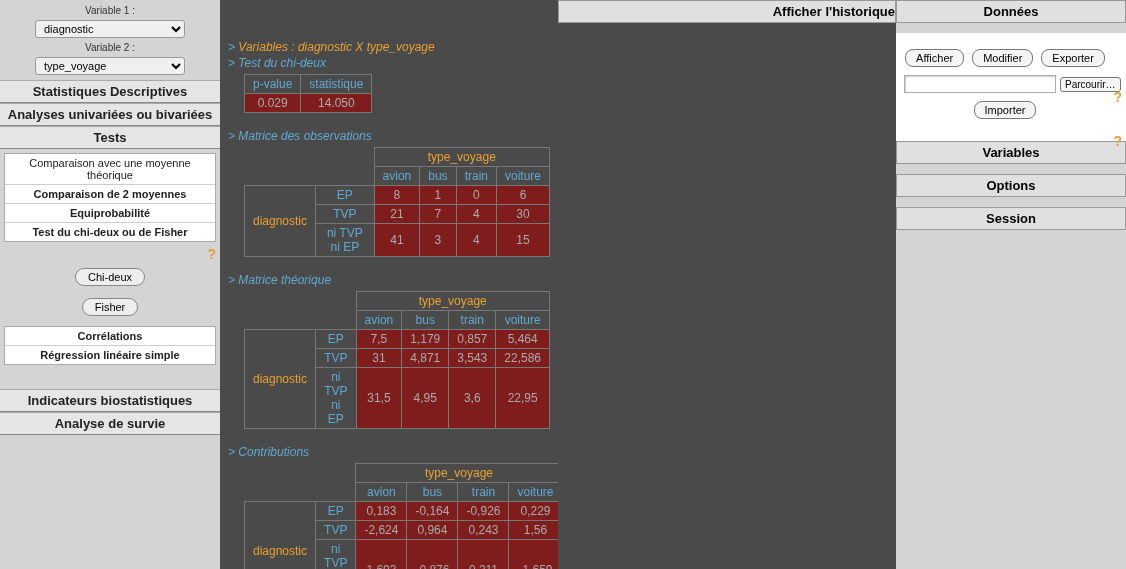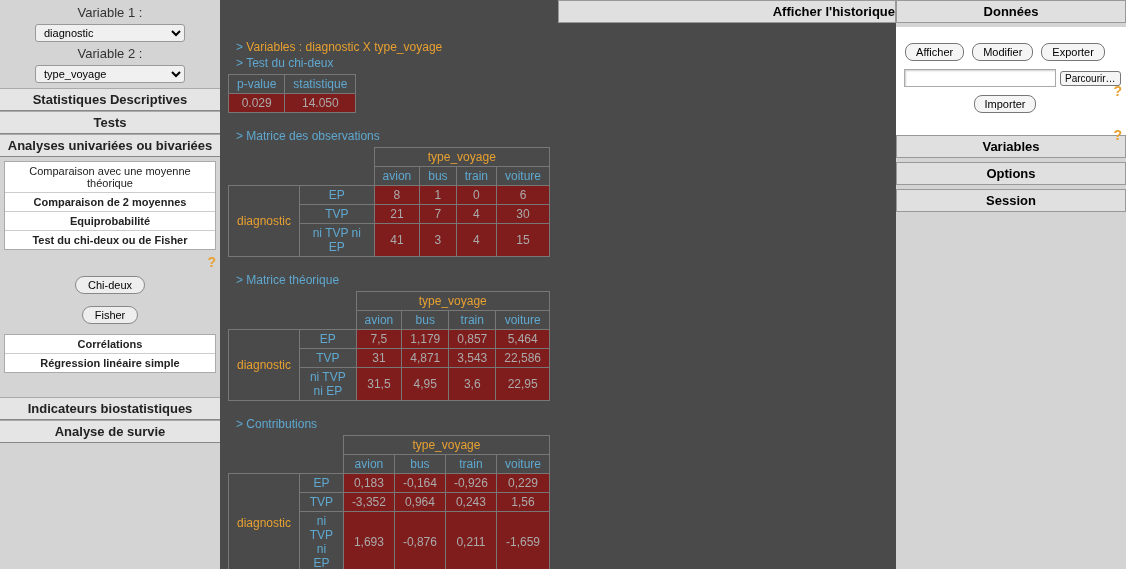--- a/index.html
+++ b/index.html
@@ -1,41 +1,41 @@
 <!DOCTYPE html>
 <html><head>
 <meta charset="utf-8">
 <style>
 * { box-sizing: border-box; margin: 0; padding: 0; }
 body { font-family: "Lucida Grande", Arial, sans-serif; font-size: 12px; background: #4a4a4a; width: 1126px; height: 569px; display: flex; }
 .sidebar { width: 220px; background: #d4d4d4; display: flex; flex-direction: column; }
 .var-section { background: #d4d4d4; padding: 3px 0; text-align: center; }
-.var-label { color: #333; font-size: 13px; padding: 2px 0; }
+.var-label { color: #333; font-size: 10px; padding: 2px 0; }
 .var-select { width: 150px; font-size: 11px; background: #f0f0f0; border: 1px solid #999; border-radius: 3px; padding: 1px 4px; margin: 2px auto; display: block; }
 .nav-block { background: #e5e5e5; border-top: 1px solid #aaa; border-bottom: 1px solid #888; padding: 3px 4px; text-align: center; font-weight: bold; font-size: 13px; color: #222; cursor: pointer; }
 .sub-panel { background: #fff; border: 1px solid #aaa; margin: 4px; }
 .sub-item { border-bottom: 1px solid #ccc; text-align: center; padding: 3px 2px; font-size: 11px; color: #222; cursor: pointer; }
 .sub-item.bold { font-weight: bold; }
 .sub-item:last-child { border-bottom: none; }
 .help-icon { color: #e8a030; font-weight: bold; font-size: 14px; text-align: right; padding: 0 4px; }
 .btn-row { text-align: center; padding: 6px 0; }
 .pill-btn { background: #eee; border: 1px solid #888; border-radius: 10px; padding: 2px 12px; font-size: 11px; cursor: pointer; }
 .main { flex: 1; background: #4a4a4a; padding: 10px 8px 20px 8px; overflow-y: auto; }
-.main-line { margin: 2px 8px; }
+.main-line { margin: 2px 0; font-style: italic; }
 .arrow { color: #5fa8d0; }
 .orange { color: #e8a030; }
 .teal { color: #5fa8d0; }
-.data-table { border-collapse: collapse; margin: 4px 0 16px 0; }
+.data-table { border-collapse: collapse; margin: 4px 0 16px 16px; }
 .data-table td, .data-table th { border: 1px solid #777; padding: 2px 8px; text-align: center; font-size: 12px; }
 .th-teal { color: #5fa8d0; background: #4a4a4a; font-weight: normal; }
 .th-orange { color: #e8a030; background: #4a4a4a; font-weight: normal; }
 .td-val { color: #aaa; background: #7f1d1d; }
 .spacer-col { border: none !important; background: #4a4a4a; }
 .rightbar { width: 230px; background: #d4d4d4; display: flex; flex-direction: column; }
-.right-header { background: #e0e0e0; border: 1px solid #999; text-align: center; font-weight: bold; font-size: 13px; padding: 3px 0; margin-bottom: 4px; }
+.right-header { background: #e0e0e0; border: 1px solid #999; text-align: center; font-weight: bold; font-size: 13px; padding: 3px 0; margin-bottom: 10px; }
 .right-body { background: #fff; padding: 12px 18px 6px 6px; position: relative; }
 .right-btn-row { text-align: center; padding: 4px 0; display: flex; justify-content: center; gap: 8px; flex-wrap: wrap; }
 .right-btn { background: #f5f5f5; border: 1px solid #777; border-radius: 8px; padding: 2px 10px; font-size: 11px; cursor: pointer; }
 .right-input-row { display: flex; align-items: center; padding: 4px 2px; gap: 4px; }
 .right-input { flex: 1; border: 1px solid #aaa; box-shadow: inset 1px 1px 2px rgba(0,0,0,0.2); height: 18px; font-size: 11px; padding: 0 4px; }
 .help-r { color: #e8a030; font-weight: bold; position: absolute; right: 4px; font-size: 14px; cursor: pointer; }
 .hist-bar { width: 338px; background: #e0e0e0; border: 1px solid #999; text-align: right; font-weight: bold; padding: 3px 0; font-size: 13px; }
 </style>
 </head>
 <body>
@@ -46,22 +46,22 @@
     <select class="var-select">
       <option>diagnostic</option>
     </select>
     <div class="var-label">Variable 2 :</div>
     <select class="var-select">
       <option>type_voyage</option>
     </select>
   </div>
 
   <div class="nav-block">Statistiques Descriptives</div>
+  <div class="nav-block">Analyses univariées ou bivariées</div>
   <div class="nav-block">Tests</div>
-  <div class="nav-block">Analyses univariées ou bivariées</div>
 
   <div class="sub-panel">
     <div class="sub-item">Comparaison avec une moyenne théorique</div>
     <div class="sub-item bold">Comparaison de 2 moyennes</div>
     <div class="sub-item bold">Equiprobabilité</div>
     <div class="sub-item bold">Test du chi-deux ou de Fisher</div>
   </div>
   <div class="help-icon">?</div>
 
   <div class="btn-row"><button class="pill-btn">Chi-deux</button></div>
@@ -187,21 +187,21 @@
     <tr>
           <td class="th-orange" rowspan="3">diagnostic</td>
           <td class="th-teal">EP</td>
           <td class="td-val">0,183</td>
           <td class="td-val">-0,164</td>
           <td class="td-val">-0,926</td>
           <td class="td-val">0,229</td>
         </tr>
     <tr>
           <td class="th-teal">TVP</td>
-          <td class="td-val">-3,352</td>
+          <td class="td-val">-2,624</td>
           <td class="td-val">0,964</td>
           <td class="td-val">0,243</td>
           <td class="td-val">1,56</td>
         </tr>
     <tr>
           <td class="th-teal">ni TVP ni EP</td>
           <td class="td-val">1,693</td>
           <td class="td-val">-0,876</td>
           <td class="td-val">0,211</td>
           <td class="td-val">-1,659</td>

